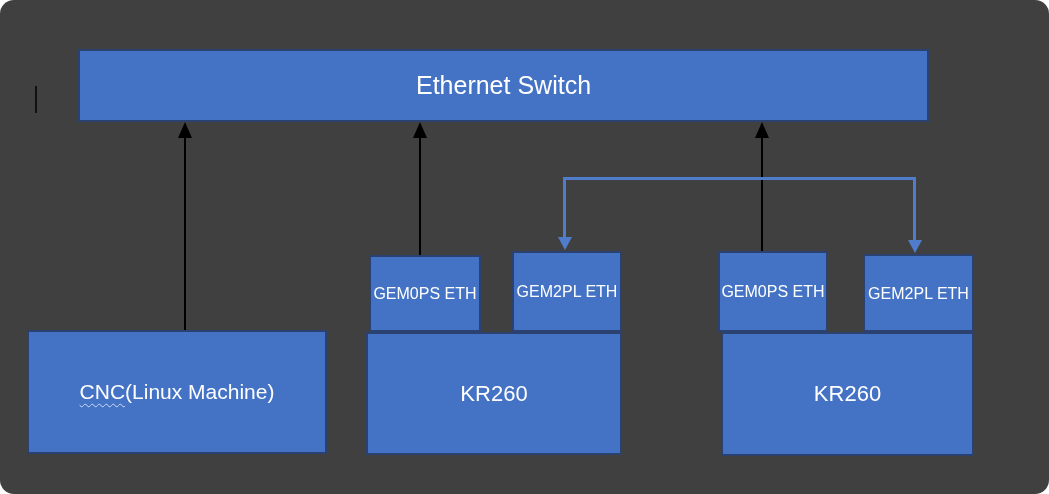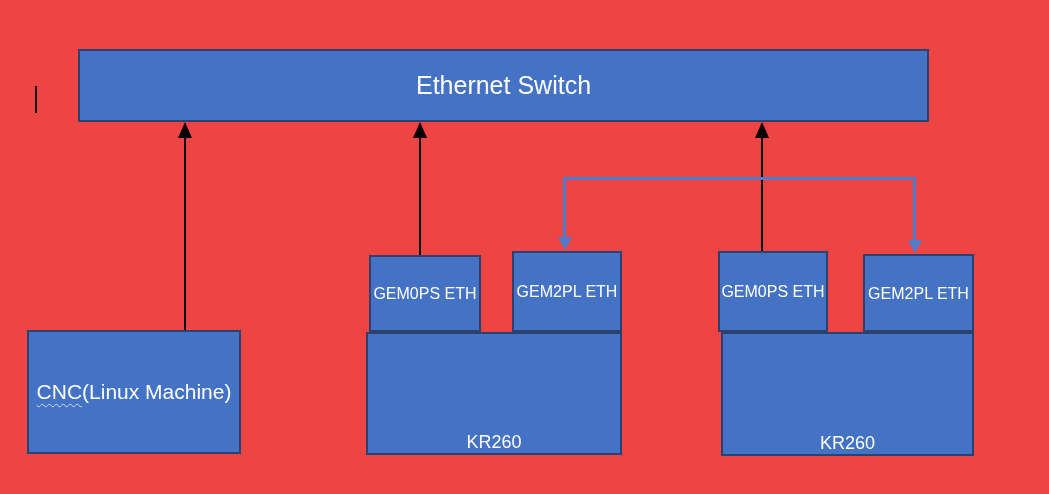--- a/index.html
+++ b/index.html
@@ -7,38 +7,39 @@
     --box-border:#2B4170;
     --connector-blue:#4F7DCB;
     --arrow-black:#000000;
     --text-white:#FFFFFF;
     --squiggle:#C9DCF5;
   }
   html,body{margin:0;padding:0;background:#ffffff;}
   .canvas{
     position:relative;
     width:1049px;height:494px;
-    background:#ef4444;
+    background:#404040;
     font-family:"Liberation Sans", sans-serif;
     overflow:hidden;
+    border-radius:14px;
   }
   .box{
     position:absolute;
     background:var(--box-fill);
     border:2px solid var(--box-border);
     box-sizing:border-box;
     color:var(--text-white);
     display:flex;
     align-items:center;
     justify-content:center;
     text-align:center;
   }
   .switch-box{left:78px;top:49px;width:851px;height:73px;font-size:25px;}
-  .cnc-box{left:27px;top:330px;width:214px;height:124px;font-size:21px;}
-  .kr-box{font-size:18px;align-items:flex-end;}
+  .cnc-box{left:27px;top:330px;width:300px;height:124px;font-size:21px;}
+  .kr-box{font-size:22px;}
   .kr-left{left:366px;top:332px;width:256px;height:123px;}
   .kr-right{left:721px;top:332px;width:253px;height:124px;}
   .gem-box{
     flex-direction:row;
     font-size:16px;
     line-height:27px;
   }
   .gem0-left{left:369px;top:255px;width:112px;height:77px;}
   .gem2-left{left:512px;top:251px;width:110px;height:81px;}
   .gem0-right{left:718px;top:251px;width:110px;height:81px;}

